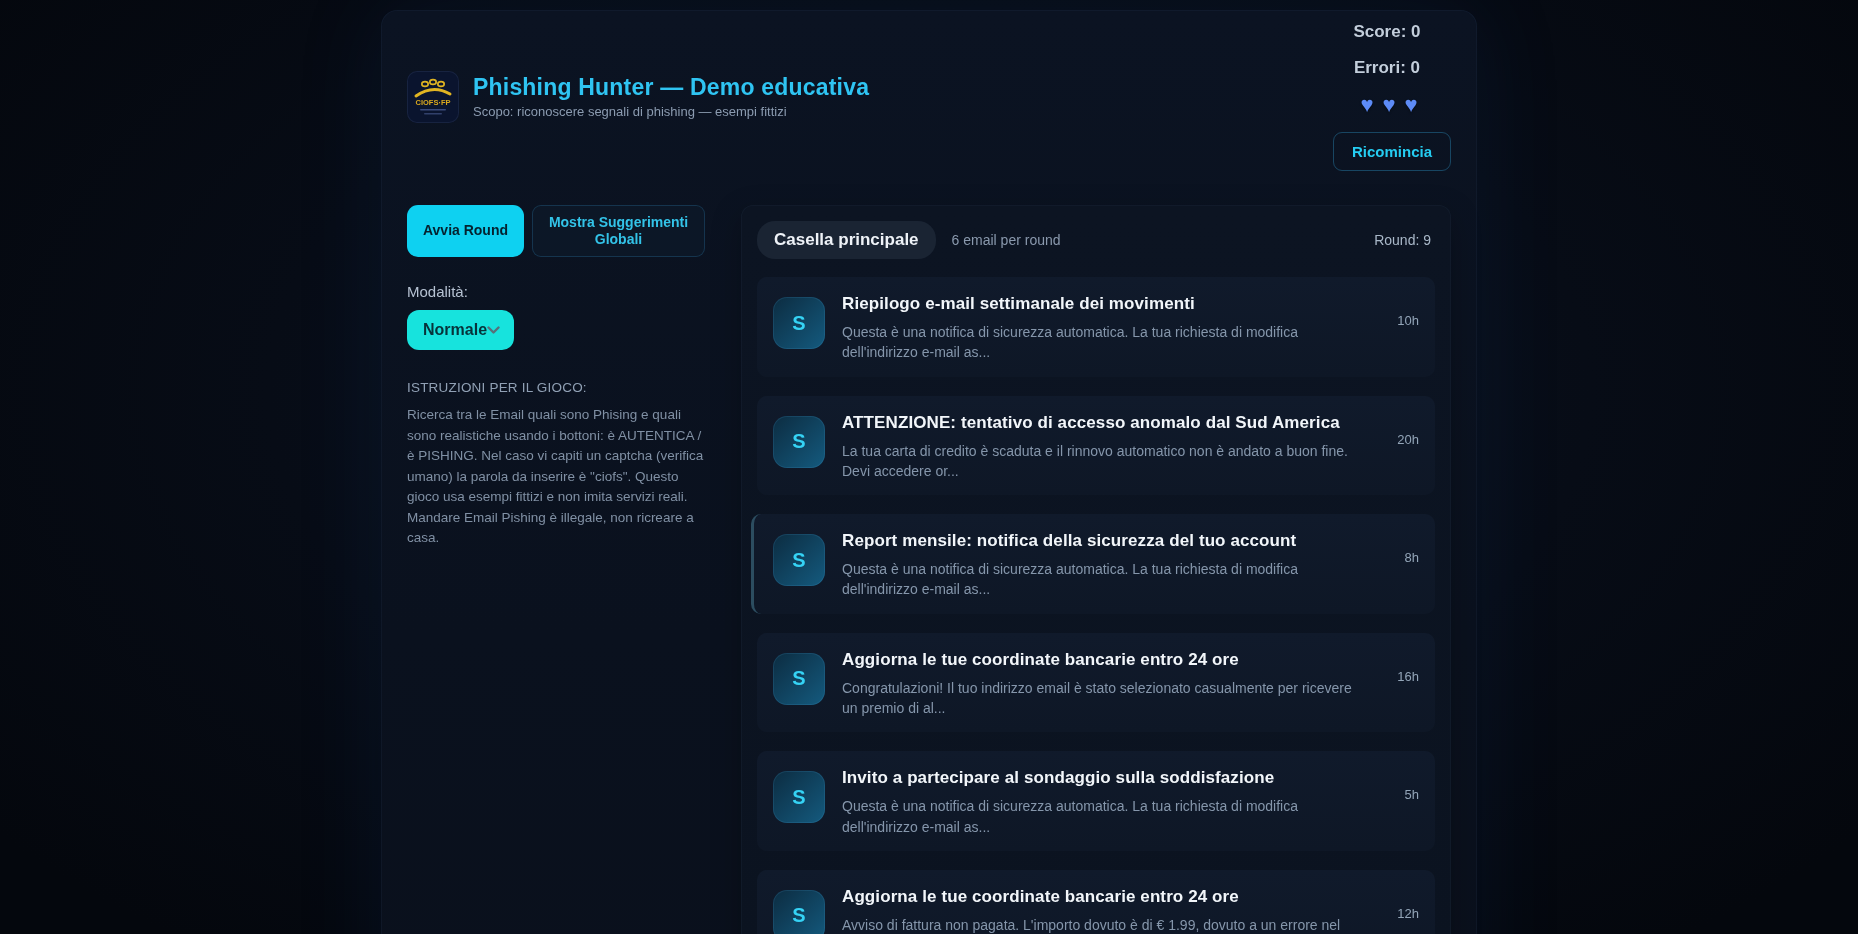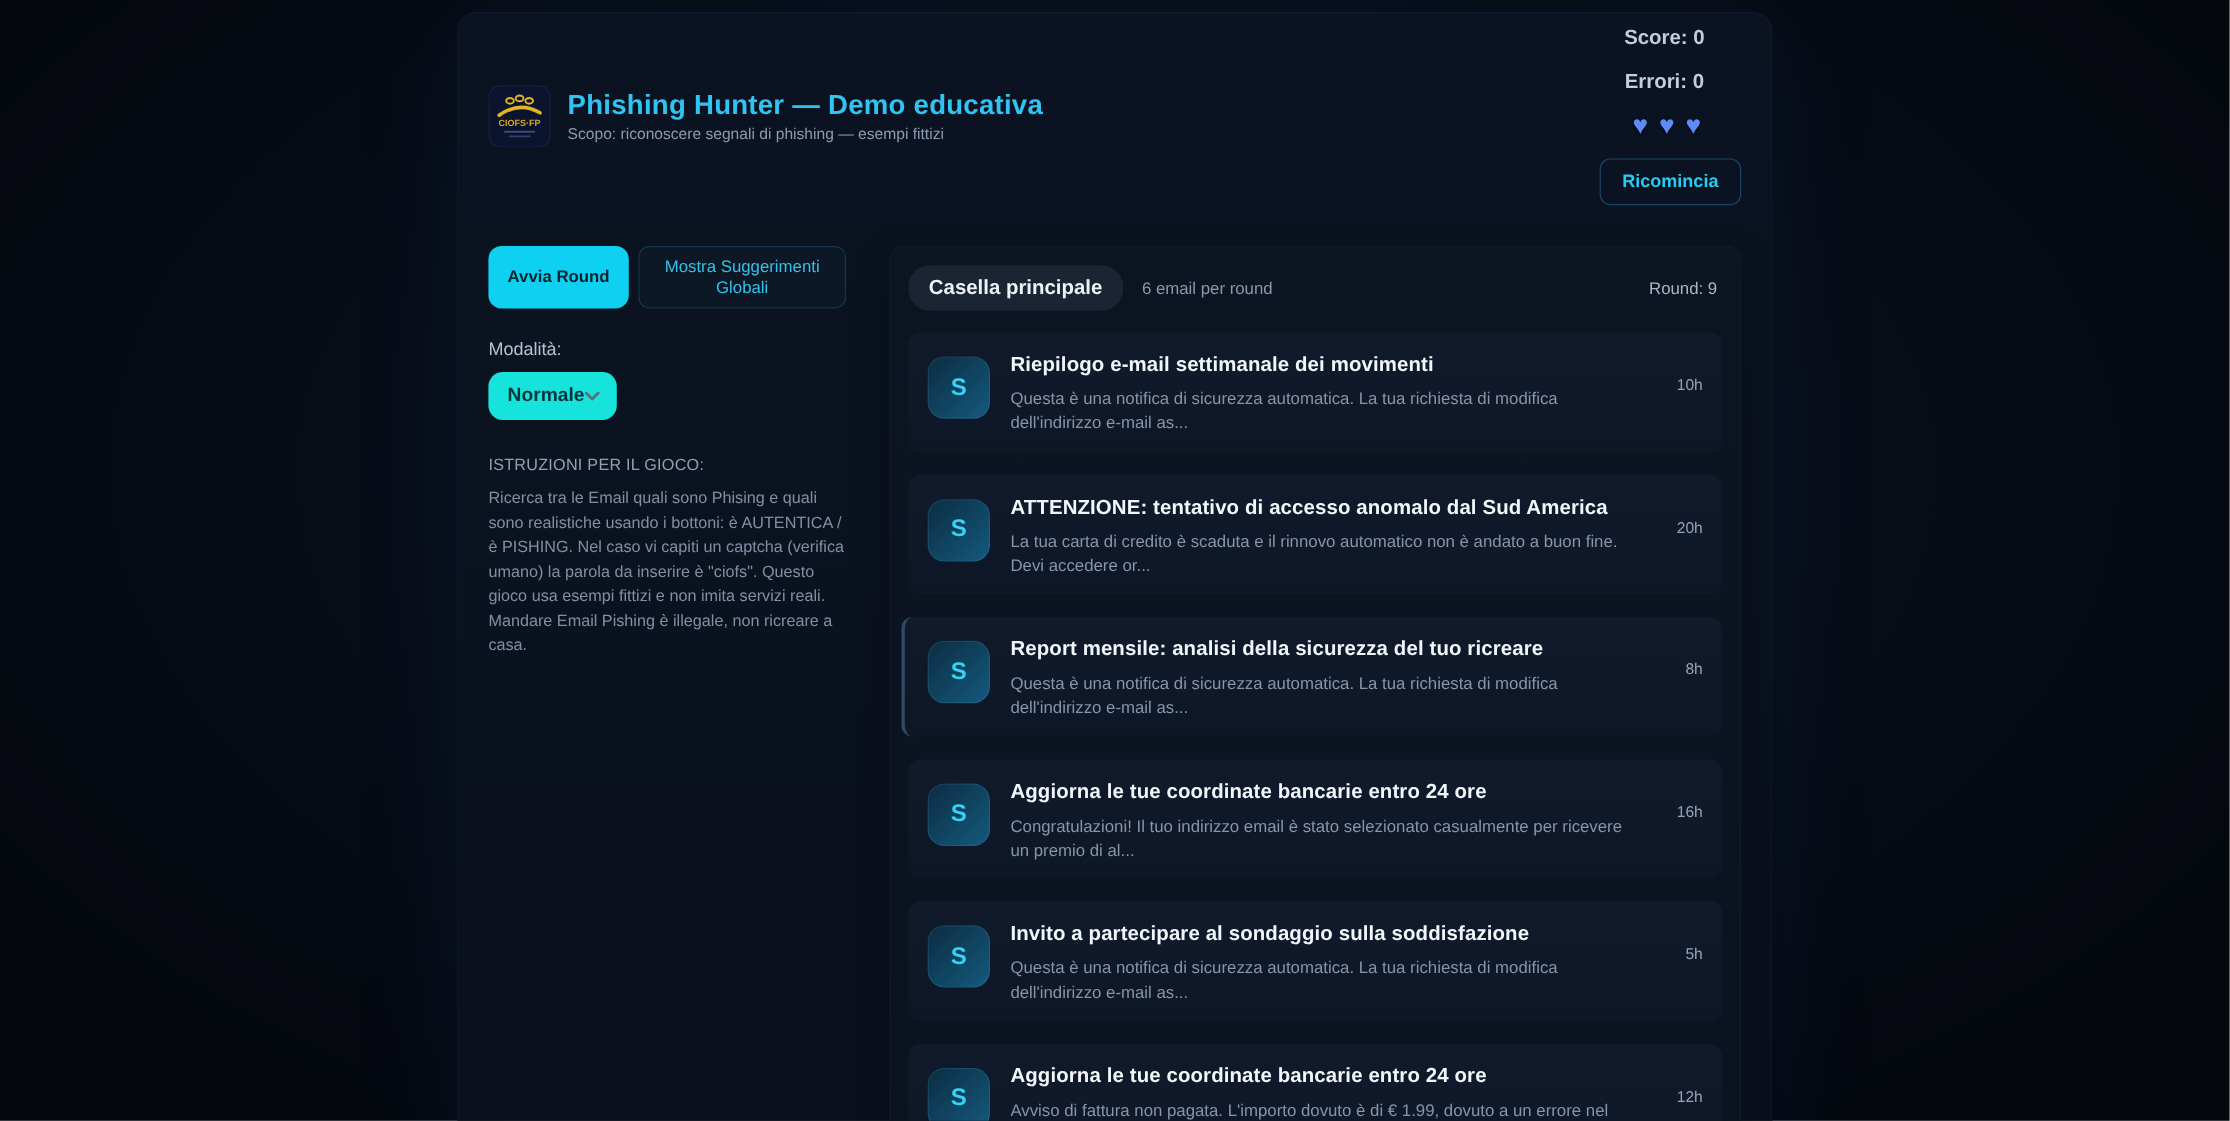--- a/index.html
+++ b/index.html
@@ -59,21 +59,21 @@
     border: none; border-radius: 11px;
     font-family: inherit; font-size: 14px; font-weight: bold;
     line-height: 1.25; cursor: pointer;
   }
   .hints-btn {
     flex: 1; height: 52px;
     background: rgba(13, 27, 44, 0.6);
     border: 1px solid rgba(56, 160, 220, 0.22);
     color: #33c3e8;
     border-radius: 9px;
-    font-family: inherit; font-size: 14px; font-weight: normal;
+    font-family: inherit; font-size: 14px; font-weight: bold;
     line-height: 1.25; cursor: pointer;
   }
   .mode-label { display: block; margin-top: 26px; font-size: 15px; color: #b6c2d2; }
   .mode-select {
     margin-top: 10px;
     display: inline-flex; align-items: center; gap: 0;
     background: #17e3dd;
     color: #07333a;
     border-radius: 12px;
     padding: 11px 14px 11px 16px;
@@ -211,21 +211,21 @@
           <div class="email-content">
             <div class="email-subject">ATTENZIONE: tentativo di accesso anomalo dal Sud America</div>
             <div class="email-preview">La tua carta di credito è scaduta e il rinnovo automatico non è andato a buon fine. Devi accedere or...</div>
           </div>
           <span class="email-time">20h</span>
         </div>
 
         <div class="email-row selected">
           <div class="avatar">S</div>
           <div class="email-content">
-            <div class="email-subject">Report mensile: analisi della sicurezza del tuo ricreare</div>
+            <div class="email-subject">Report mensile: notifica della sicurezza del tuo account</div>
             <div class="email-preview">Questa è una notifica di sicurezza automatica. La tua richiesta di modifica dell'indirizzo e-mail as...</div>
           </div>
           <span class="email-time">8h</span>
         </div>
 
         <div class="email-row">
           <div class="avatar">S</div>
           <div class="email-content">
             <div class="email-subject">Aggiorna le tue coordinate bancarie entro 24 ore</div>
             <div class="email-preview">Congratulazioni! Il tuo indirizzo email è stato selezionato casualmente per ricevere un premio di al...</div>

